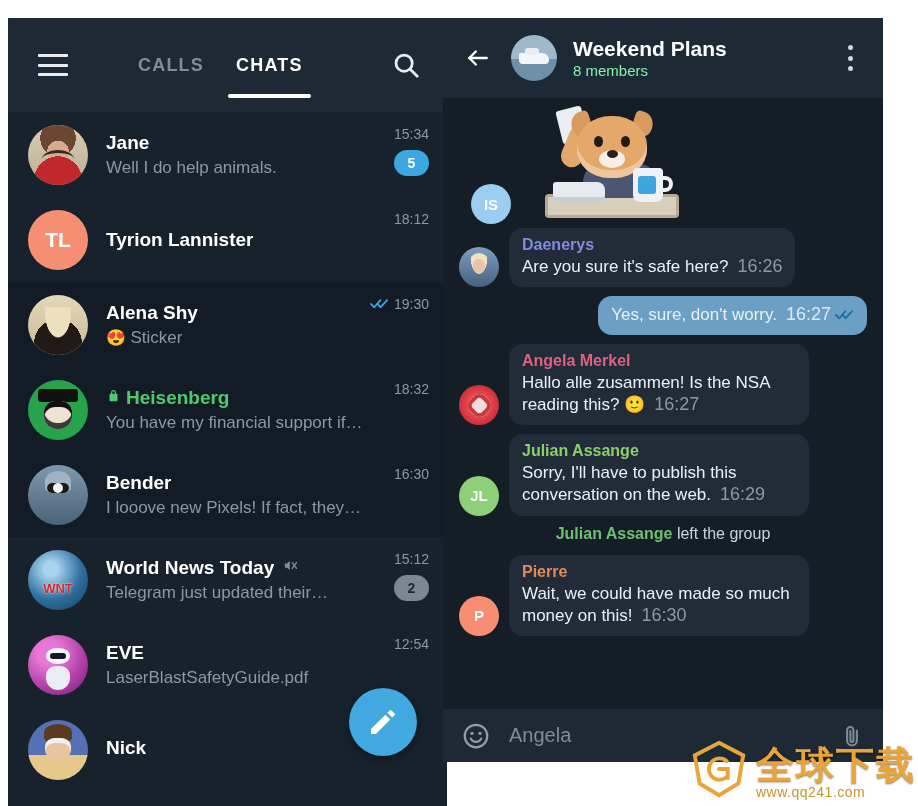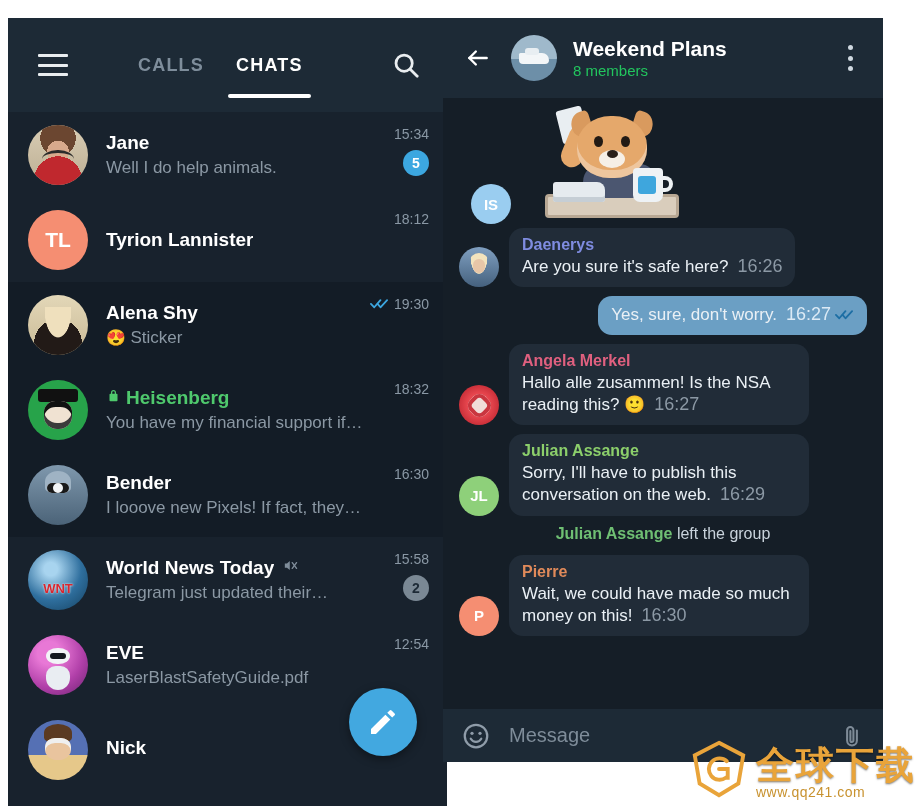--- a/index.html
+++ b/index.html
@@ -85,21 +85,21 @@
     white-space: nowrap; overflow: hidden; text-overflow: ellipsis;
   }
   .rowname.secret { color: #4fc96d; }
   .rowmsg {
     font-size: 17px; color: #8b98a4; margin-top: 4px;
     white-space: nowrap; overflow: hidden;
   }
   .rowmsg .emoji { font-size: 16px; }
   .rowmeta {
     flex: 0 0 auto; margin-left: 10px;
-    display: flex; flex-direction: column; align-items: flex-end;
+    display: flex; flex-direction: column; 
     align-self: flex-start; padding-top: 14px;
   }
   .rowtime { font-size: 14px; color: #8a98a5; display: flex; align-items: center; gap: 5px; }
   .badge {
     margin-top: 8px;
     min-width: 26px; height: 26px; padding: 0 7px;
     border-radius: 13px;
     font-size: 14px; font-weight: bold; color: #ffffff;
     display: flex; align-items: center; justify-content: center;
   }
@@ -126,21 +126,21 @@
     position: relative;
   }
   .back-btn { width: 30px; height: 26px; cursor: pointer; flex: 0 0 auto; }
   .hdr-avatar {
     width: 46px; height: 46px; border-radius: 50%;
     margin-left: 18px; flex: 0 0 46px; overflow: hidden;
     position: relative;
   }
   .hdr-text { margin-left: 16px; flex: 1 1 auto; min-width: 0; }
   .hdr-title { font-size: 21px; font-weight: bold; color: #ffffff; }
-  .hdr-sub { font-size: 15px; color: #22c55e; margin-top: 1px; }
+  .hdr-sub { font-size: 15px; color: #86efac; margin-top: 1px; }
   .kebab {
     flex: 0 0 auto; width: 26px; height: 26px;
     display: flex; flex-direction: column; align-items: center;
     justify-content: space-between; cursor: pointer;
   }
   .kebab i { width: 5px; height: 5px; border-radius: 50%; background: #cfd8e0; }
 
   
   .msgs {
     position: relative;
@@ -497,21 +497,21 @@
               <span class="mute-icon"><svg viewBox="0 0 24 24" width="17" height="17" fill="none" stroke="#7f8d9a" stroke-width="2" stroke-linecap="round">
                   <path d="M4 9h3l4-3.5v13L7 15H4z" fill="#7f8d9a" stroke="none"></path>
                   <line x1="14.5" y1="8" x2="20.5" y2="16"></line>
                   <line x1="20.5" y1="8" x2="14.5" y2="16"></line>
                 </svg></span>
             </div>
             <div class="rowmsg">Telegram just updated their…</div>
           </div>
           <div class="rowmeta">
             <div class="rowtime">
-              <span>15:58</span>
+              <span>15:12</span>
             </div>
             <div class="badge muted">2</div>
           </div>
         </div>
         <div class="chatrow">
           <div class="avatar">
             <span class="ava-art ava-eve">
               <i></i>
             </span>
           </div>
@@ -660,21 +660,21 @@
 
     <div class="inputbar">
       <div class="emoji-btn">
         <svg viewBox="0 0 24 24" width="30" height="30" fill="none" stroke="#8f9ca9" stroke-width="1.8">
           <circle cx="12" cy="12" r="9"></circle>
           <circle cx="8.8" cy="9.8" r="1.3" fill="#8f9ca9" stroke="none"></circle>
           <circle cx="15.2" cy="9.8" r="1.3" fill="#8f9ca9" stroke="none"></circle>
           <path d="M7.8 14.2c1 1.7 2.5 2.5 4.2 2.5s3.2-.8 4.2-2.5" stroke-linecap="round"></path>
         </svg>
       </div>
-      <div class="msg-placeholder">Message</div>
+      <div class="msg-placeholder">Angela</div>
       <div class="attach-btn">
         <svg viewBox="0 0 24 24" width="26" height="30" fill="none" stroke="#8f9ca9" stroke-width="1.9" stroke-linecap="round">
           <path d="M16.5 7v9.2a4.5 4.5 0 01-9 0V6.6a2.9 2.9 0 015.8 0v9.6a1.4 1.4 0 01-2.8 0V7.4"></path>
         </svg>
       </div>
     </div>
   </div>
 
   <div class="watermark">
     <svg viewBox="0 0 64 64" width="62" height="62" fill="none">

